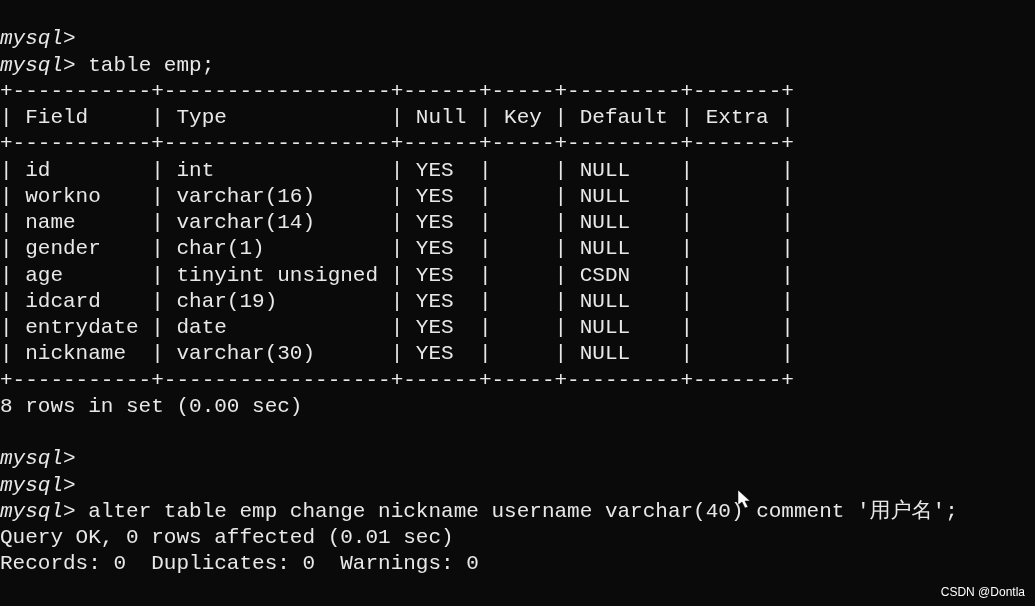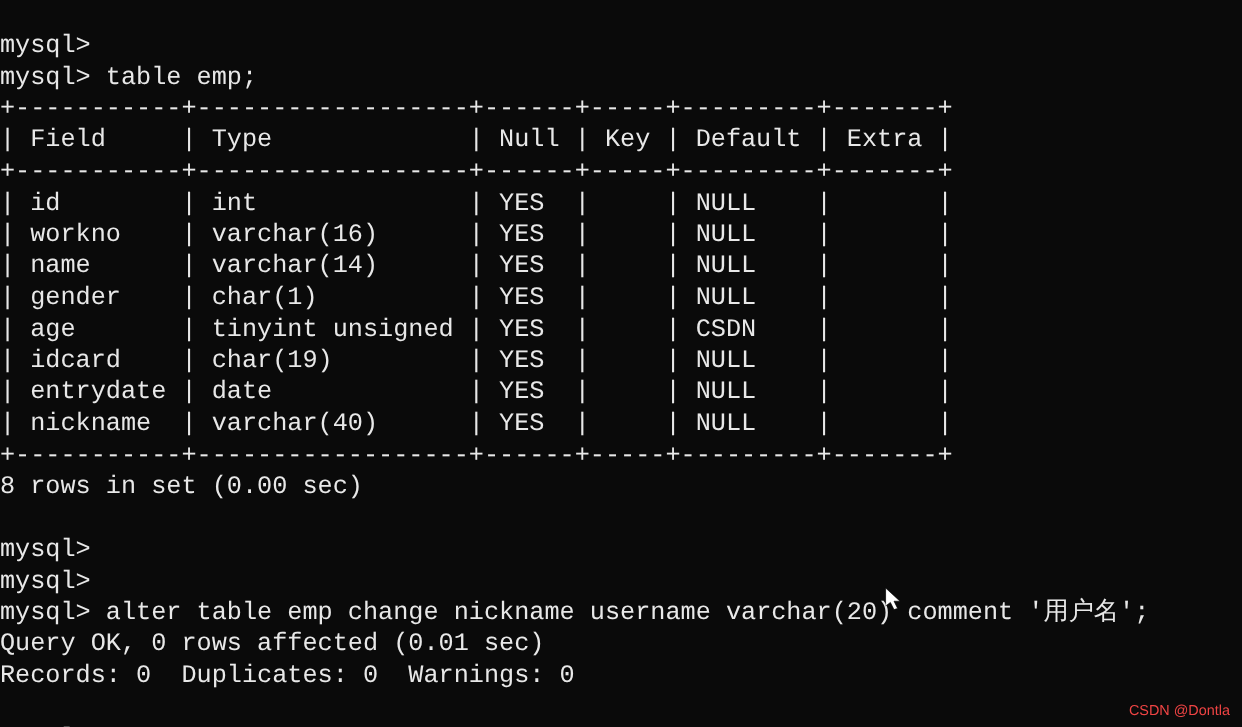--- a/index.html
+++ b/index.html
@@ -20,27 +20,28 @@
       position: relative;
     }
     .terminal {
       white-space: pre;
     }
     .line {
       white-space: pre;
     }
     .prompt {
       white-space: pre;
+      font-style: italic;
     }
     .watermark {
       position: absolute;
       bottom: 6px;
       right: 10px;
       font-size: 12px;
-      color: #ef4444;
+      color: #ffffff;
       font-family: Arial, sans-serif;
     }
     .cursor-pointer {
       position: absolute;
       left: 738px;
       top: 490px;
       width: 16px;
       height: 20px;
       pointer-events: none;
     }
@@ -54,27 +55,27 @@
 <span class="line">+-----------+------------------+------+-----+---------+-------+</span>
 <span class="line">| Field     | Type             | Null | Key | Default | Extra |</span>
 <span class="line">+-----------+------------------+------+-----+---------+-------+</span>
 <span class="line">| id        | int              | YES  |     | NULL    |       |</span>
 <span class="line">| workno    | varchar(16)      | YES  |     | NULL    |       |</span>
 <span class="line">| name      | varchar(14)      | YES  |     | NULL    |       |</span>
 <span class="line">| gender    | char(1)          | YES  |     | NULL    |       |</span>
 <span class="line">| age       | tinyint unsigned | YES  |     | CSDN    |       |</span>
 <span class="line">| idcard    | char(19)         | YES  |     | NULL    |       |</span>
 <span class="line">| entrydate | date             | YES  |     | NULL    |       |</span>
-<span class="line">| nickname  | varchar(40)      | YES  |     | NULL    |       |</span>
+<span class="line">| nickname  | varchar(30)      | YES  |     | NULL    |       |</span>
 <span class="line">+-----------+------------------+------+-----+---------+-------+</span>
 <span class="line">8 rows in set (0.00 sec)</span>
 
 <span class="prompt">mysql&gt;</span>
 <span class="prompt">mysql&gt;</span>
-<span class="prompt">mysql&gt; </span><span>alter table emp change nickname username varchar(20) comment '用户名';</span>
+<span class="prompt">mysql&gt; </span><span>alter table emp change nickname username varchar(40) comment '用户名';</span>
 <span class="line">Query OK, 0 rows affected (0.01 sec)</span>
 <span class="line">Records: 0  Duplicates: 0  Warnings: 0</span>
 
 <span class="prompt">mysql&gt;</span>
 </div>
 
 <svg class="cursor-pointer" viewBox="0 0 16 20">
   <path d="M0,0 L0,15 L4,12 L7,18 L10,17 L7,11 L12,11 Z" fill="#ffffff" stroke="#000" stroke-width="0.5"></path>
 </svg>
 

